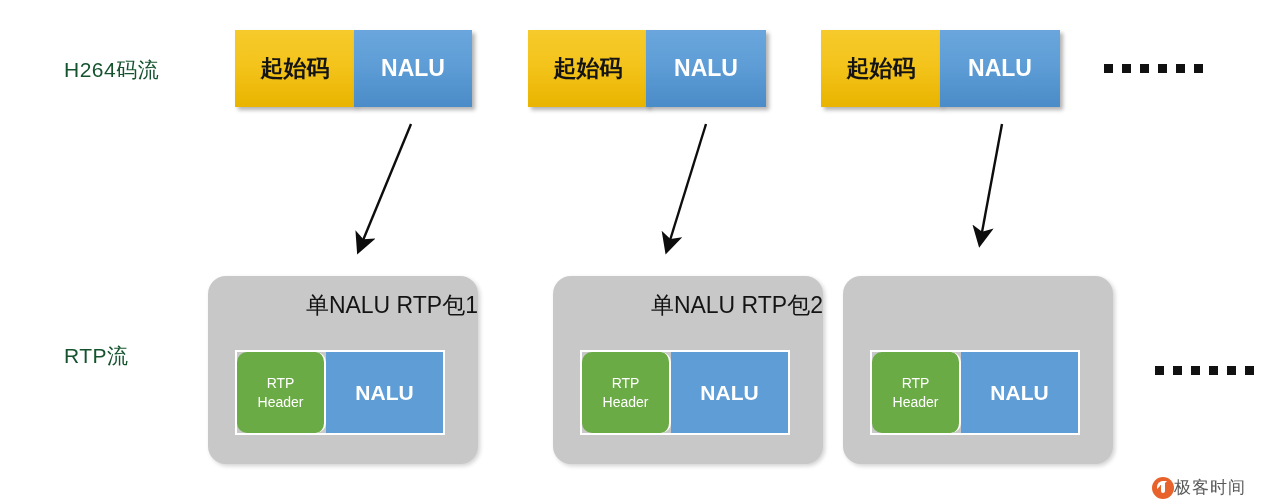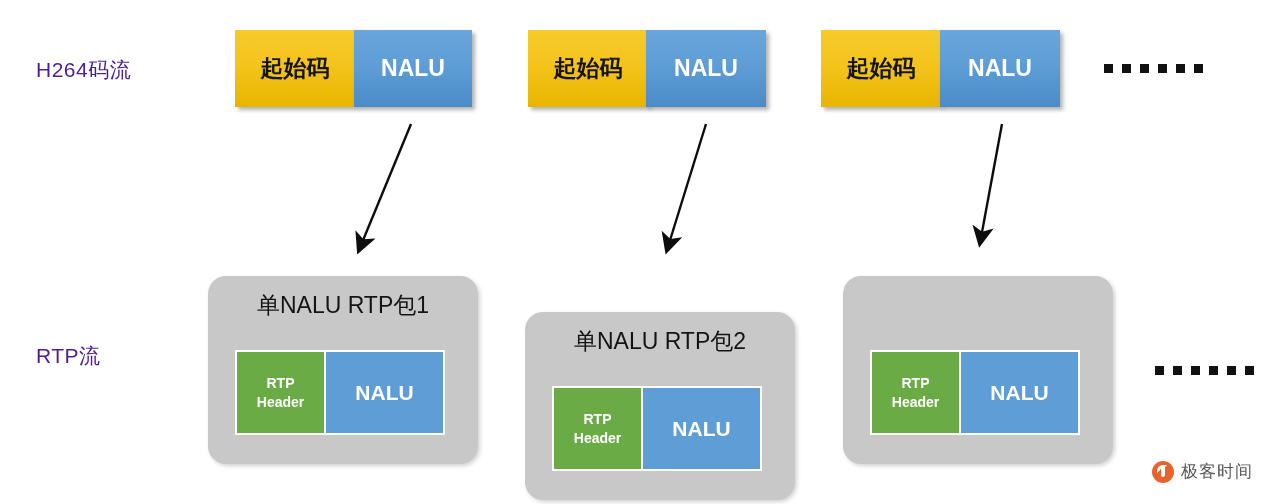--- a/index.html
+++ b/index.html
@@ -18,23 +18,24 @@
 
   .canvas {
     position: absolute;
     inset: 0;
   }
 
   
   .row-label {
     position: absolute;
     font-size: 21px;
-    color: #4c1d95;
+    color: #14532d;
     white-space: nowrap;
     letter-spacing: 0.5px;
+    margin-left: 28px;
   }
   #label-h264 { left: 36px; top: 56px; }
   #label-rtp  { left: 36px; top: 342px; }
 
   
   .stream-box {
     position: absolute;
     top: 30px;
     height: 77px;
     display: flex;
@@ -89,21 +90,21 @@
     background: #c8c8c8;
     border-radius: 18px;
     box-shadow: 2px 2px 4px rgba(0,0,0,0.18);
     box-sizing: border-box;
   }
   .rtp-title {
     position: absolute;
     top: 14px;
     left: 0;
     width: 100%;
-    text-align: center;
+    text-align: right;
     font-size: 23px;
     color: #141414;
     white-space: nowrap;
   }
   .rtp-inner {
     position: absolute;
     left: 27px;
     top: 74px;
     width: 210px;
     height: 85px;
@@ -113,45 +114,45 @@
   }
   .rtp-header-cell {
     width: 89px;
     background: #6aab46;
     color: #ffffff;
     display: flex;
     flex-direction: column;
     align-items: center;
     justify-content: center;
     font-size: 14px;
-    font-weight: 700;
+    font-weight: 400;
     line-height: 1.35;
     border-right: 2px solid #ffffff;
     box-sizing: border-box;
+    border-radius: 10px;
   }
   .rtp-nalu-cell {
     flex: 1;
     background: #5e9dd6;
     color: #ffffff;
     display: flex;
     align-items: center;
     justify-content: center;
     font-size: 21px;
     font-weight: 700;
     box-sizing: border-box;
   }
 
   
   #watermark {
     position: absolute;
     left: 1152px;
-    top: 460px;
-    display: flex;
-    align-items: center;
-    gap: 7px;
+    top: 476px;
+    display: flex;
+    align-items: center;
   }
   .wm-logo {
     width: 22px;
     height: 22px;
     border-radius: 50%;
     background: #e8622c;
     position: relative;
     flex: 0 0 auto;
   }
   .wm-logo::after {
@@ -229,21 +230,21 @@
     <div class="rtp-title">单NALU RTP包1</div>
     <div class="rtp-inner">
       <div class="rtp-header-cell">
         <span>RTP</span>
         <span>Header</span>
       </div>
       <div class="rtp-nalu-cell">NALU</div>
     </div>
   </div>
 
-  <div class="rtp-packet" style="left:525px;margin-top:36px;">
+  <div class="rtp-packet" style="left:553px;">
     <div class="rtp-title">单NALU RTP包2</div>
     <div class="rtp-inner">
       <div class="rtp-header-cell">
         <span>RTP</span>
         <span>Header</span>
       </div>
       <div class="rtp-nalu-cell">NALU</div>
     </div>
   </div>
 

